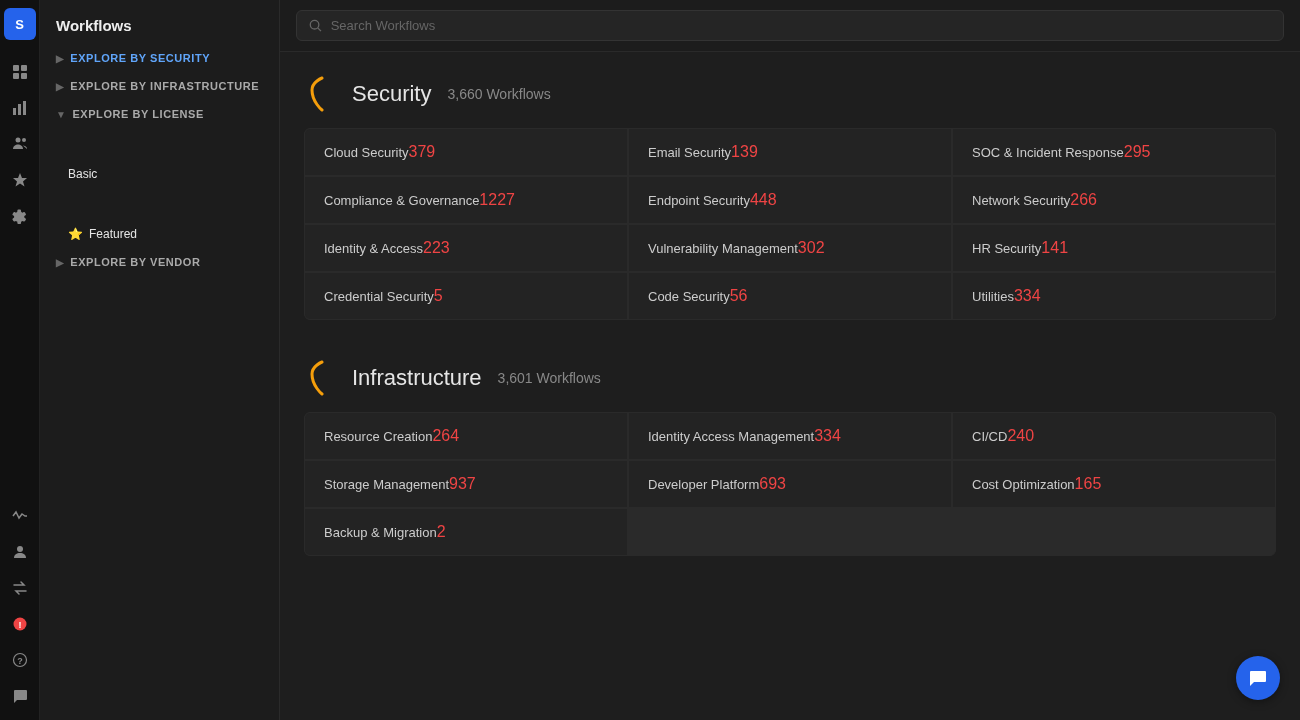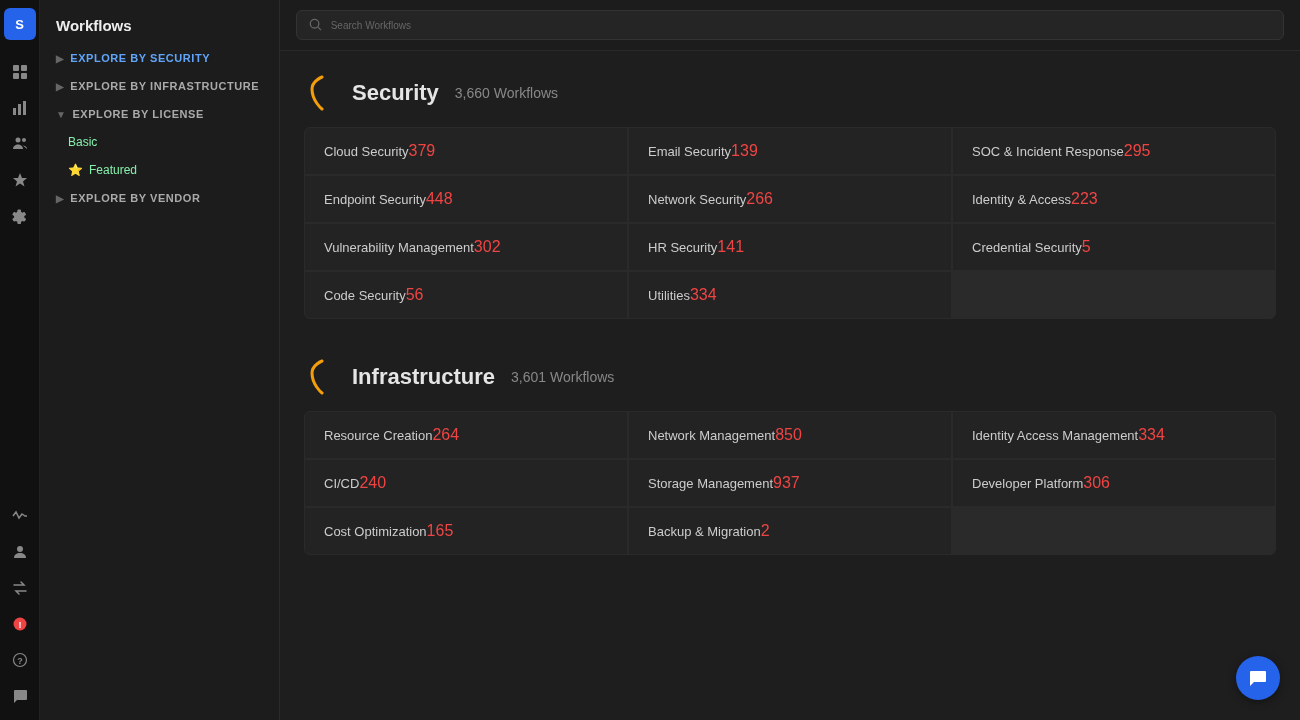--- a/index.html
+++ b/index.html
@@ -73,22 +73,23 @@
       letter-spacing: 0.05em;
     }
     .sidebar-section-header.active { color: #60a5fa; }
     .sidebar-section-header .chevron {
       font-size: 10px;
       color: #666;
     }
     .sidebar-sub-item {
       padding: 7px 16px 7px 28px;
       cursor: pointer;
-      color: #86efac;
+      color: #e5e5e5;
       font-size: 12px;
+      margin-top: 32px;
     }
     .sidebar-sub-item.featured {
       display: flex;
       align-items: center;
       gap: 6px;
     }
     .star-icon { font-size: 12px; }
 
     
     .main {
@@ -111,21 +112,21 @@
       background: #252525;
       border: 1px solid #333;
       border-radius: 6px;
       padding: 7px 12px;
     }
     .search-input-wrapper input {
       background: transparent;
       border: none;
       outline: none;
       color: #d946ef;
-      font-size: 10px;
+      font-size: 13px;
       width: 100%;
     }
     .search-input-wrapper input::placeholder { color: #666; }
 
     .content-scroll {
       flex: 1;
       overflow-y: auto;
       padding: 24px 24px;
     }
     .content-scroll::-webkit-scrollbar { width: 6px; }
@@ -146,21 +147,21 @@
       width: 36px;
       height: 36px;
       display: flex;
       align-items: center;
       justify-content: center;
       color: #f59e0b;
       font-size: 22px;
     }
     .section-title {
       font-size: 22px;
-      font-weight: 700;
+      font-weight: 400;
       color: #e5e5e5;
     }
     .section-count {
       font-size: 14px;
       color: #888;
       margin-left: 4px;
     }
 
     
     .category-grid {
@@ -356,20 +357,24 @@
           </div>
           <div class="category-item">
             <span class="category-name">Email Security</span>
             <span class="category-count">139</span>
           </div>
           <div class="category-item">
             <span class="category-name">SOC &amp; Incident Response</span>
             <span class="category-count">295</span>
           </div>
           <div class="category-item">
+            <span class="category-name">Compliance &amp; Governance</span>
+            <span class="category-count">1227</span>
+          </div>
+          <div class="category-item">
             <span class="category-name">Endpoint Security</span>
             <span class="category-count">448</span>
           </div>
           <div class="category-item">
             <span class="category-name">Network Security</span>
             <span class="category-count">266</span>
           </div>
           <div class="category-item">
             <span class="category-name">Identity &amp; Access</span>
             <span class="category-count">223</span>
@@ -406,38 +411,34 @@
         </div>
         <span class="section-title">Infrastructure</span>
         <span class="section-count">3,601 Workflows</span>
       </div>
       <div class="category-grid" id="infrastructure-grid">
           <div class="category-item">
             <span class="category-name">Resource Creation</span>
             <span class="category-count">264</span>
           </div>
           <div class="category-item">
-            <span class="category-name">Network Management</span>
-            <span class="category-count">850</span>
-          </div>
-          <div class="category-item">
             <span class="category-name">Identity Access Management</span>
             <span class="category-count">334</span>
           </div>
           <div class="category-item">
             <span class="category-name">CI/CD</span>
             <span class="category-count">240</span>
           </div>
           <div class="category-item">
             <span class="category-name">Storage Management</span>
             <span class="category-count">937</span>
           </div>
           <div class="category-item">
             <span class="category-name">Developer Platform</span>
-            <span class="category-count">306</span>
+            <span class="category-count">693</span>
           </div>
           <div class="category-item">
             <span class="category-name">Cost Optimization</span>
             <span class="category-count">165</span>
           </div>
           <div class="category-item">
             <span class="category-name">Backup &amp; Migration</span>
             <span class="category-count">2</span>
           </div>
         </div>

